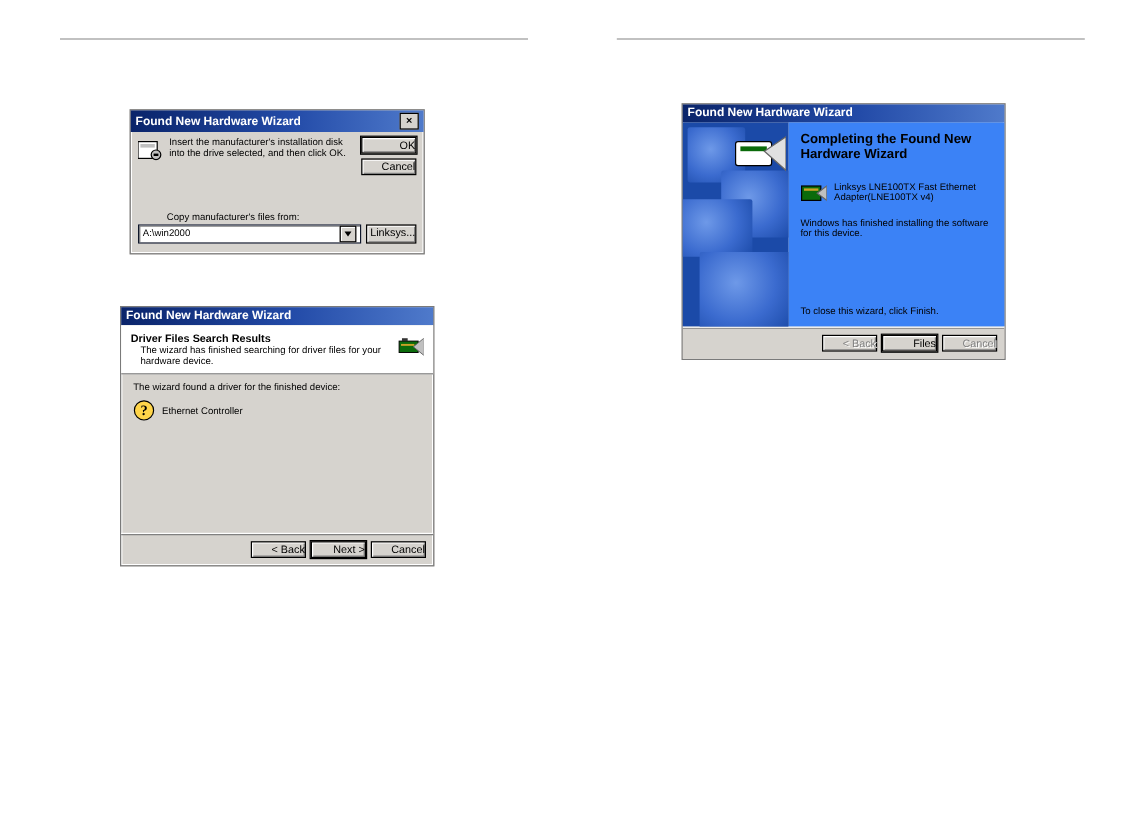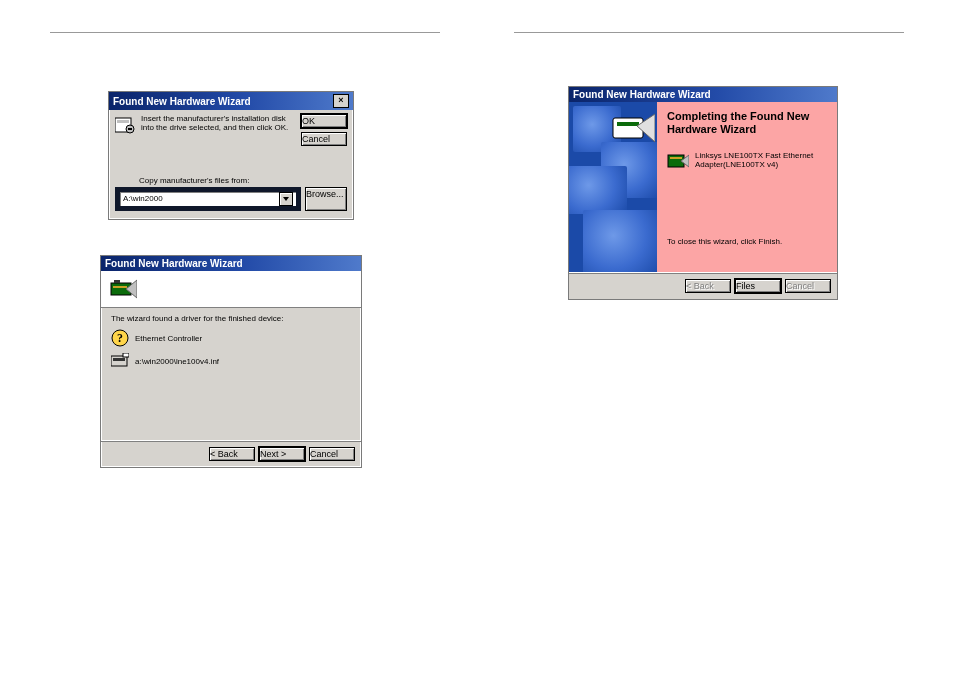--- a/index.html
+++ b/index.html
@@ -12,25 +12,25 @@
   .wiz{position:absolute;border:1px solid #7a7a7a;background:#d6d3ce;box-shadow:0 0 0 1px #fff inset;}
   .titlebar{background:linear-gradient(90deg,#0a246a 0%,#234ba8 55%,#4f7acb 100%);color:#fff;font-weight:bold;padding:2px 4px;display:flex;justify-content:space-between;align-items:center;font-size:10px;}
   .titlebar .xbtn{width:14px;height:12px;background:#d6d3ce;border:1px solid #000;line-height:10px;text-align:center;color:#000;font-weight:bold;font-size:9px;}
 
   .wiz1{left:108px;top:91px;width:244px;}
   .wiz1 .body{padding:4px 6px 8px;}
   .wiz1 .row1{display:flex;gap:6px;}
   .wiz1 .docicon{width:20px;height:18px;margin-top:2px;}
   .wiz1 .txt{flex:1;font-size:8px;line-height:1.15;}
   .wiz1 .btncol{display:flex;flex-direction:column;gap:4px;}
-  .btn{background:#d6d3ce;border:1px solid #000;box-shadow:inset 1px 1px 0 #fff, inset -1px -1px 0 #808080;padding:1px 0;font-size:9px;min-width:44px;text-align:left;}
+  .btn{background:#d6d3ce;border:1px solid #000;box-shadow:inset 1px 1px 0 #fff, inset -1px -1px 0 #808080;padding:1px 0;font-size:9px;min-width:44px;text-align:right;}
   .btn.def{box-shadow:0 0 0 1px #000, inset 1px 1px 0 #fff, inset -1px -1px 0 #808080;}
   .wiz1 .lbl{font-size:8px;margin-top:30px;margin-left:24px;}
   .wiz1 .combo{display:flex;gap:4px;margin-top:2px;}
-  .wiz1 .combo .input{flex:1;background:#fff;border:5px solid #0f172a;box-shadow:inset 1px 1px 0 #808080;height:14px;padding:0 3px;font-size:8px;line-height:14px;display:flex;justify-content:space-between;align-items:center;}
+  .wiz1 .combo .input{flex:1;background:#fff;border:1px solid #0f172a;box-shadow:inset 1px 1px 0 #808080;height:14px;padding:0 3px;font-size:8px;line-height:14px;display:flex;justify-content:space-between;align-items:center;}
   .dd{width:12px;height:12px;background:#d6d3ce;border:1px solid #000;box-shadow:inset 1px 1px 0 #fff;display:inline-flex;align-items:center;justify-content:center;}
   .dd svg{width:6px;height:6px;}
 
   
   .wiz2{left:100px;top:255px;width:260px;}
   .wiz2 .head{background:#fff;border-bottom:1px solid #808080;padding:6px 8px;display:flex;justify-content:space-between;gap:6px;}
   .wiz2 .head .t1{font-weight:bold;font-size:9px;}
   .wiz2 .head .t2{font-size:8px;margin-left:8px;}
   .wiz2 .head .hicon{width:28px;height:24px;}
   .wiz2 .content{padding:6px 10px 6px 10px;min-height:120px;font-size:8px;}
@@ -38,21 +38,21 @@
   .wiz2 .btnrow{border-top:1px solid #fff;box-shadow:inset 0 1px 0 #808080;padding:6px;display:flex;justify-content:flex-end;gap:4px;}
 
   .warnicon{width:18px;height:18px;}
   .driveicon{width:18px;height:16px;}
 
   
   .wiz3{left:568px;top:86px;width:268px;}
   .wiz3 .body{display:flex;}
   .wiz3 .side{width:88px;height:170px;background:#1b4aa8;position:relative;overflow:hidden;}
   .wiz3 .side .blob{position:absolute;background:radial-gradient(circle at 40% 40%,#6e99e8 0%,#3b6bcf 55%,#1b4aa8 100%);border-radius:2px;}
-  .wiz3 .main{flex:1;background:#fca5a5;padding:8px 10px;font-size:8px;}
+  .wiz3 .main{flex:1;background:#3b82f6;padding:8px 10px;font-size:8px;}
   .wiz3 .main .h{font-weight:bold;font-size:11px;line-height:1.15;margin-bottom:4px;}
   .wiz3 .main .devrow{display:flex;gap:6px;align-items:flex-start;margin-bottom:10px;margin-top:16px;}
   .wiz3 .main .devrow svg{width:22px;height:20px;flex:none;}
   .wiz3 .btnrow{border-top:1px solid #fff;box-shadow:inset 0 1px 0 #808080;padding:6px;display:flex;justify-content:flex-end;gap:4px;background:#d6d3ce;}
   .btn.dis{color:#808080;text-shadow:1px 1px 0 #fff;}
 
   .cardicon{width:22px;height:20px;}
 </style>
 </head>
 <body>
@@ -83,53 +83,49 @@
       <div class="lbl">Copy manufacturer's files from:</div>
       <div class="combo">
         <div class="input">
           <span>A:\win2000</span>
           <span class="dd">
               <svg viewBox="0 0 6 6">
                 <path d="M0 1 L6 1 L3 5 Z" fill="#000"></path>
               </svg>
             </span>
         </div>
-        <div class="btn" style="min-width:40px">Browse...</div>
+        <div class="btn" style="min-width:40px">Linksys...</div>
       </div>
     </div>
   </div>
 
   <div class="wiz wiz2">
     <div class="titlebar">
       <span>Found New Hardware Wizard</span>
     </div>
     <div class="head">
+      <div>
+        <div class="t1">Driver Files Search Results</div>
+        <div class="t2">The wizard has finished searching for driver files for your hardware device.</div>
+      </div>
       <svg class="hicon" viewBox="0 0 28 24">
         <rect x="2" y="6" width="20" height="12" fill="#0b6b0b" stroke="#000"></rect>
         <rect x="5" y="3" width="6" height="3" fill="#333"></rect>
         <rect x="4" y="9" width="14" height="2" fill="#c9a227"></rect>
         <polygon points="17,12 28,3 28,21" fill="#c0c0c0" stroke="#666"></polygon>
       </svg>
     </div>
     <div class="content">
       <div>The wizard found a driver for the finished device:</div>
       <div class="iconrow">
         <svg class="warnicon" viewBox="0 0 18 18">
           <circle cx="9" cy="9" r="8" fill="#ffd54a" stroke="#000"></circle>
           <text x="9" y="13" text-anchor="middle" font-size="12" font-family="serif" font-weight="bold" fill="#000">?</text>
         </svg>
         <span>Ethernet Controller</span>
-      </div>
-      <div class="iconrow">
-        <svg class="driveicon" viewBox="0 0 18 16">
-          <rect x="0" y="3" width="16" height="10" fill="#d6d3ce" stroke="#000"></rect>
-          <rect x="2" y="5" width="12" height="3" fill="#333"></rect>
-          <rect x="12" y="0" width="6" height="4" fill="#fff" stroke="#000"></rect>
-        </svg>
-        <span>a:\win2000\lne100v4.inf</span>
       </div>
     </div>
     <div class="btnrow">
       <div class="btn">&lt; Back</div>
       <div class="btn def">Next &gt;</div>
       <div class="btn">Cancel</div>
     </div>
   </div>
 
   <div class="wiz wiz3">
@@ -151,20 +147,21 @@
       <div class="main">
         <div class="h">Completing the Found New Hardware Wizard</div>
         <div class="devrow">
           <svg class="cardicon" viewBox="0 0 22 20">
             <rect x="1" y="4" width="16" height="12" fill="#0b6b0b" stroke="#000"></rect>
             <rect x="3" y="6" width="12" height="2" fill="#c9a227"></rect>
             <polygon points="14,10 22,4 22,16" fill="#c0c0c0" stroke="#666"></polygon>
           </svg>
           <span>Linksys LNE100TX Fast Ethernet Adapter(LNE100TX v4)</span>
         </div>
+        <div>Windows has finished installing the software for this device.</div>
         <div style="height:56px"></div>
         <div>To close this wizard, click Finish.</div>
       </div>
     </div>
     <div class="btnrow">
       <div class="btn dis">&lt; Back</div>
       <div class="btn def">Files</div>
       <div class="btn dis">Cancel</div>
     </div>
   </div>

